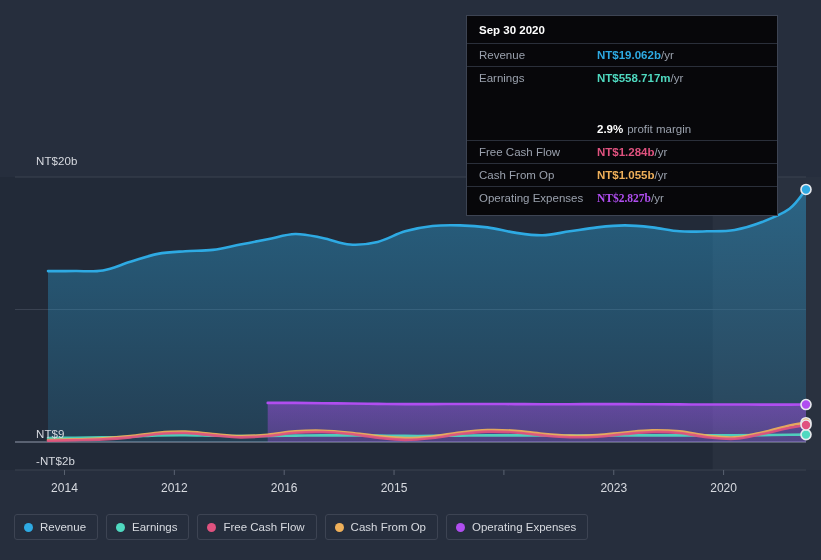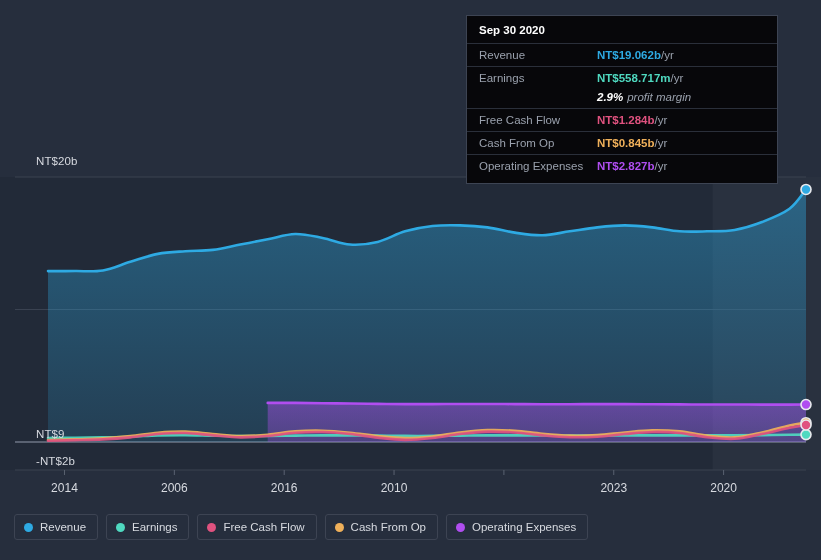--- a/index.html
+++ b/index.html
@@ -39,25 +39,25 @@
   #tooltip-date {
     color: #ffffff; font-size: 11.5px; font-weight: bold;
     padding: 0 12px 7px 12px;
   }
   .tt-row {
     display: flex; align-items: baseline;
     border-top: 1px solid #2a2f3a;
     padding: 4px 12px 4px 12px;
     font-size: 11.5px; line-height: 14px;
   }
-  .tt-row.no-line { border-top: none; padding-top: 1px; font-style: italic; }
+  .tt-row.no-line { border-top: none; padding-top: 1px; }
   .tt-key { color: #9aa1ad; width: 118px; flex: none; }
   .tt-val { font-weight: bold; }
   .tt-unit { color: #9aa1ad; font-weight: normal; }
-  .tt-margin-label { color: #9aa1ad; margin-left: 4px; font-weight: normal; }
+  .tt-margin-label { color: #9aa1ad; margin-left: 4px; font-weight: normal; margin-top: 32px; }
 
   
   #legend {
     position: absolute; left: 14px; top: 514px;
     display: flex; gap: 8px;
   }
   .legend-item {
     display: flex; align-items: center; gap: 7px;
     border: 1px solid #3d4453; border-radius: 3px;
     padding: 6px 11px 6px 9px;
@@ -110,23 +110,23 @@
         <line x1="723.608695652175" y1="470" x2="723.608695652175" y2="475" stroke="#5a6271" stroke-width="1"></line>
       </svg>
   </div>
 
   <div class="y-label" id="y-label-top">NT$20b</div>
   <div class="y-label" id="y-label-zero">NT$9</div>
   <div class="y-label" id="y-label-neg">-NT$2b</div>
 
   <div id="x-labels">
       <div class="x-label" style="left: 64.4783px;">2014</div>
-      <div class="x-label" style="left: 174.333px;">2006</div>
+      <div class="x-label" style="left: 174.333px;">2012</div>
       <div class="x-label" style="left: 284.188px;">2016</div>
-      <div class="x-label" style="left: 394.043px;">2010</div>
+      <div class="x-label" style="left: 394.043px;">2015</div>
       <div class="x-label" style="left: 503.899px; margin-top: 44px;">2018</div>
       <div class="x-label" style="left: 613.754px;">2023</div>
       <div class="x-label" style="left: 723.609px;">2020</div>
     </div>
 
   <div id="tooltip">
     <div id="tooltip-date">Sep 30 2020</div>
     <div id="tooltip-rows">
         <div class="tt-row">
           <span class="tt-key">Revenue</span>
@@ -143,26 +143,26 @@
           <span class="tt-val" style="color: rgb(255, 255, 255);">2.9%</span>
           <span class="tt-margin-label">profit margin</span>
         </div>
         <div class="tt-row">
           <span class="tt-key">Free Cash Flow</span>
           <span class="tt-val" style="color: rgb(224, 82, 127); text-align: right;">NT$1.284b</span>
           <span class="tt-unit">/yr</span>
         </div>
         <div class="tt-row">
           <span class="tt-key">Cash From Op</span>
-          <span class="tt-val" style="color: rgb(239, 176, 90);">NT$0.845b</span>
+          <span class="tt-val" style="color: rgb(239, 176, 90);">NT$1.055b</span>
           <span class="tt-unit">/yr</span>
         </div>
         <div class="tt-row">
           <span class="tt-key">Operating Expenses</span>
-          <span class="tt-val" style="color: rgb(176, 78, 240);">NT$2.827b</span>
+          <span class="tt-val" style="color: rgb(176, 78, 240); font-family: Liberation Serif, serif;">NT$2.827b</span>
           <span class="tt-unit">/yr</span>
         </div>
       </div>
   </div>
 
   <div id="legend">
       <div class="legend-item">
         <span class="legend-dot" style="background: rgb(46, 170, 227);"></span>
         <span class="legend-text">Revenue</span>
       </div>

